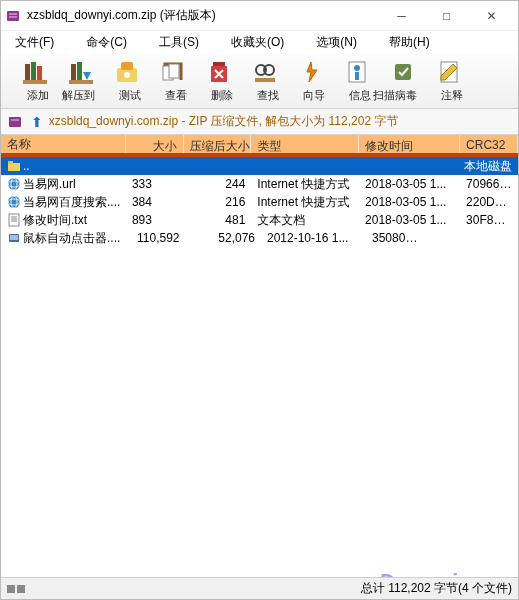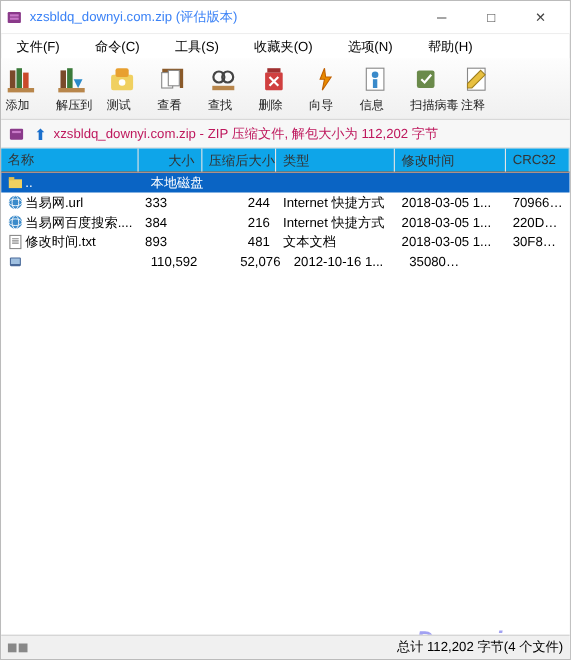--- a/index.html
+++ b/index.html
@@ -1,32 +1,32 @@
 <!DOCTYPE html>
 <html><head>
 <meta charset="utf-8">
 <style>
 *{box-sizing:border-box;margin:0;padding:0;font-family:"Microsoft YaHei",Tahoma,sans-serif;font-size:12px}
 body{background:#fff;width:519px;height:600px;overflow:hidden;position:relative;border:1px solid #bbb}
 .titlebar{height:30px;background:#fff;display:flex;align-items:center;padding:0 4px;border-bottom:1px solid #eee}
 .titlebar .icon{width:16px;height:16px;margin-right:6px}
-.titlebar .title{flex:1;color:#3b82f6}
+.titlebar .title{flex:1;color:#000000}
 .winbtns{display:flex}
 .winbtn{width:45px;height:28px;display:flex;align-items:center;justify-content:center;color:#444}
 .menubar{height:22px;display:flex;align-items:center;padding:0 6px;gap:16px}
 .menubar span{padding:2px 8px}
 .toolbar{height:56px;display:flex;align-items:center;padding:2px 4px;background:linear-gradient(#fdfdfd,#f0f0f0);border-bottom:1px solid #d0d0d0;gap:2px}
-.tbtn{width:44px;height:52px;display:flex;flex-direction:column;align-items:flex-start;justify-content:center;gap:2px}
+.tbtn{width:44px;height:52px;display:flex;flex-direction:column;align-items:flex-end;justify-content:center;gap:2px}
 .tbtn .ic{width:28px;height:28px;display:flex;align-items:center;justify-content:center;font-size:20px}
 .tbtn .lbl{font-size:11px;color:#222}
 .pathbar{height:26px;display:flex;align-items:center;padding:0 6px;background:#f7f7f7;border-bottom:1px solid #d5d5d5;gap:6px}
 .pathbar .ic{width:16px;height:16px}
 .pathbar .uparr{color:#1a6fcc;font-size:14px;margin-left:2px}
-.pathbar .path{flex:1;color:#be185d;white-space:nowrap;overflow:hidden}
-.headerrow{height:22px;display:flex;border-bottom:1px solid #c2410c;background:#0ea5e9}
+.pathbar .path{flex:1;color:#a16207;white-space:nowrap;overflow:hidden}
+.headerrow{height:22px;display:flex;border-bottom:4px solid #c2410c;background:#fdba74}
 .headerrow .col{padding:3px 6px;border-right:1px solid #e5e5e5;color:#333;overflow:hidden;white-space:nowrap}
 .filelist{height:432px;overflow:auto;background:#fff}
 .row{height:18px;display:flex;align-items:center}
 .row .cell{padding:1px 6px;overflow:hidden;white-space:nowrap;text-overflow:ellipsis}
 .row .ic{width:14px;height:14px;margin-right:2px;flex-shrink:0}
 .row.sel{background:#0a64c4;color:#fff}
 .row.sel .cell{color:#fff}
 .c-name{width:130px;display:flex;align-items:center}
 .c-size{width:60px;text-align:left}
 .c-csize{width:70px;text-align:right}
@@ -105,36 +105,36 @@
           <path d="M6 22 L6 6 L22 6 L22 22" fill="none" stroke="#8a5a2a" stroke-width="3"></path>
           <rect x="4" y="8" width="10" height="14" fill="#fff" stroke="#888"></rect>
           <rect x="10" y="6" width="10" height="14" fill="#fff" stroke="#888"></rect>
         </svg>
       </span>
       <span class="lbl">查看</span>
     </div>
   <div class="tbtn">
       <span class="ic">
         <svg width="28" height="28">
+          <rect x="6" y="8" width="16" height="16" fill="#d04040" rx="1"></rect>
+          <rect x="8" y="4" width="12" height="4" fill="#a03030"></rect>
+          <path d="M10 12 l8 8 M18 12 l-8 8" stroke="#fff" stroke-width="2"></path>
+        </svg>
+      </span>
+      <span class="lbl">删除</span>
+    </div>
+  <div class="tbtn">
+      <span class="ic">
+        <svg width="28" height="28">
           <circle cx="10" cy="12" r="5" fill="none" stroke="#444" stroke-width="2"></circle>
           <circle cx="18" cy="12" r="5" fill="none" stroke="#444" stroke-width="2"></circle>
           <rect x="4" y="20" width="20" height="4" fill="#b8864b"></rect>
         </svg>
       </span>
       <span class="lbl">查找</span>
-    </div>
-  <div class="tbtn">
-      <span class="ic">
-        <svg width="28" height="28">
-          <rect x="6" y="8" width="16" height="16" fill="#d04040" rx="1"></rect>
-          <rect x="8" y="4" width="12" height="4" fill="#a03030"></rect>
-          <path d="M10 12 l8 8 M18 12 l-8 8" stroke="#fff" stroke-width="2"></path>
-        </svg>
-      </span>
-      <span class="lbl">删除</span>
     </div>
   <div class="tbtn">
       <span class="ic">
         <svg width="28" height="28">
           <path d="M14 4 L10 14 L14 14 L12 24 L20 12 L15 12 Z" fill="#e88a00" stroke="#c06000"></path>
         </svg>
       </span>
       <span class="lbl">向导</span>
     </div>
   <div class="tbtn">
@@ -191,21 +191,21 @@
     <div class="row sel">
       <div class="cell c-name">
         <span class="ic">
           <svg width="14" height="14">
             <rect x="1" y="4" width="12" height="8" fill="#f0d060"></rect>
             <rect x="1" y="2" width="5" height="3" fill="#e0c050"></rect>
           </svg>
         </span>
         <span>..</span>
       </div>
-      <div class="cell" style="flex:1;text-align:left">本地磁盘</div>
+      <div class="cell" style="flex:1;text-align:right">本地磁盘</div>
     </div>
     <div class="row">
       <div class="cell c-name">
         <span class="ic">
           <svg width="14" height="14">
             <circle cx="7" cy="7" r="6" fill="#3a8aca"></circle>
             <ellipse cx="7" cy="7" rx="6" ry="3" fill="none" stroke="#fff" stroke-width="0.8"></ellipse>
             <ellipse cx="7" cy="7" rx="3" ry="6" fill="none" stroke="#fff" stroke-width="0.8"></ellipse>
           </svg>
         </span>
@@ -253,20 +253,21 @@
       <div class="cell c-crc">30F8B88C</div>
     </div>
     <div class="row">
       <div class="cell c-name">
         <span class="ic">
           <svg width="14" height="14">
             <rect x="2" y="3" width="10" height="8" fill="#4a6a9a" rx="1"></rect>
             <rect x="3" y="4" width="8" height="5" fill="#a0c0e0"></rect>
           </svg>
         </span>
+        <span>鼠标自动点击器....</span>
       </div>
       <div class="cell c-size">110,592</div>
       <div class="cell c-csize">52,076</div>
       <div class="cell c-date">2012-10-16 1...</div>
       <div class="cell c-crc">35080D57</div>
     </div>
   </div>
 
 <div class="watermark">Downyi.com</div>
 

